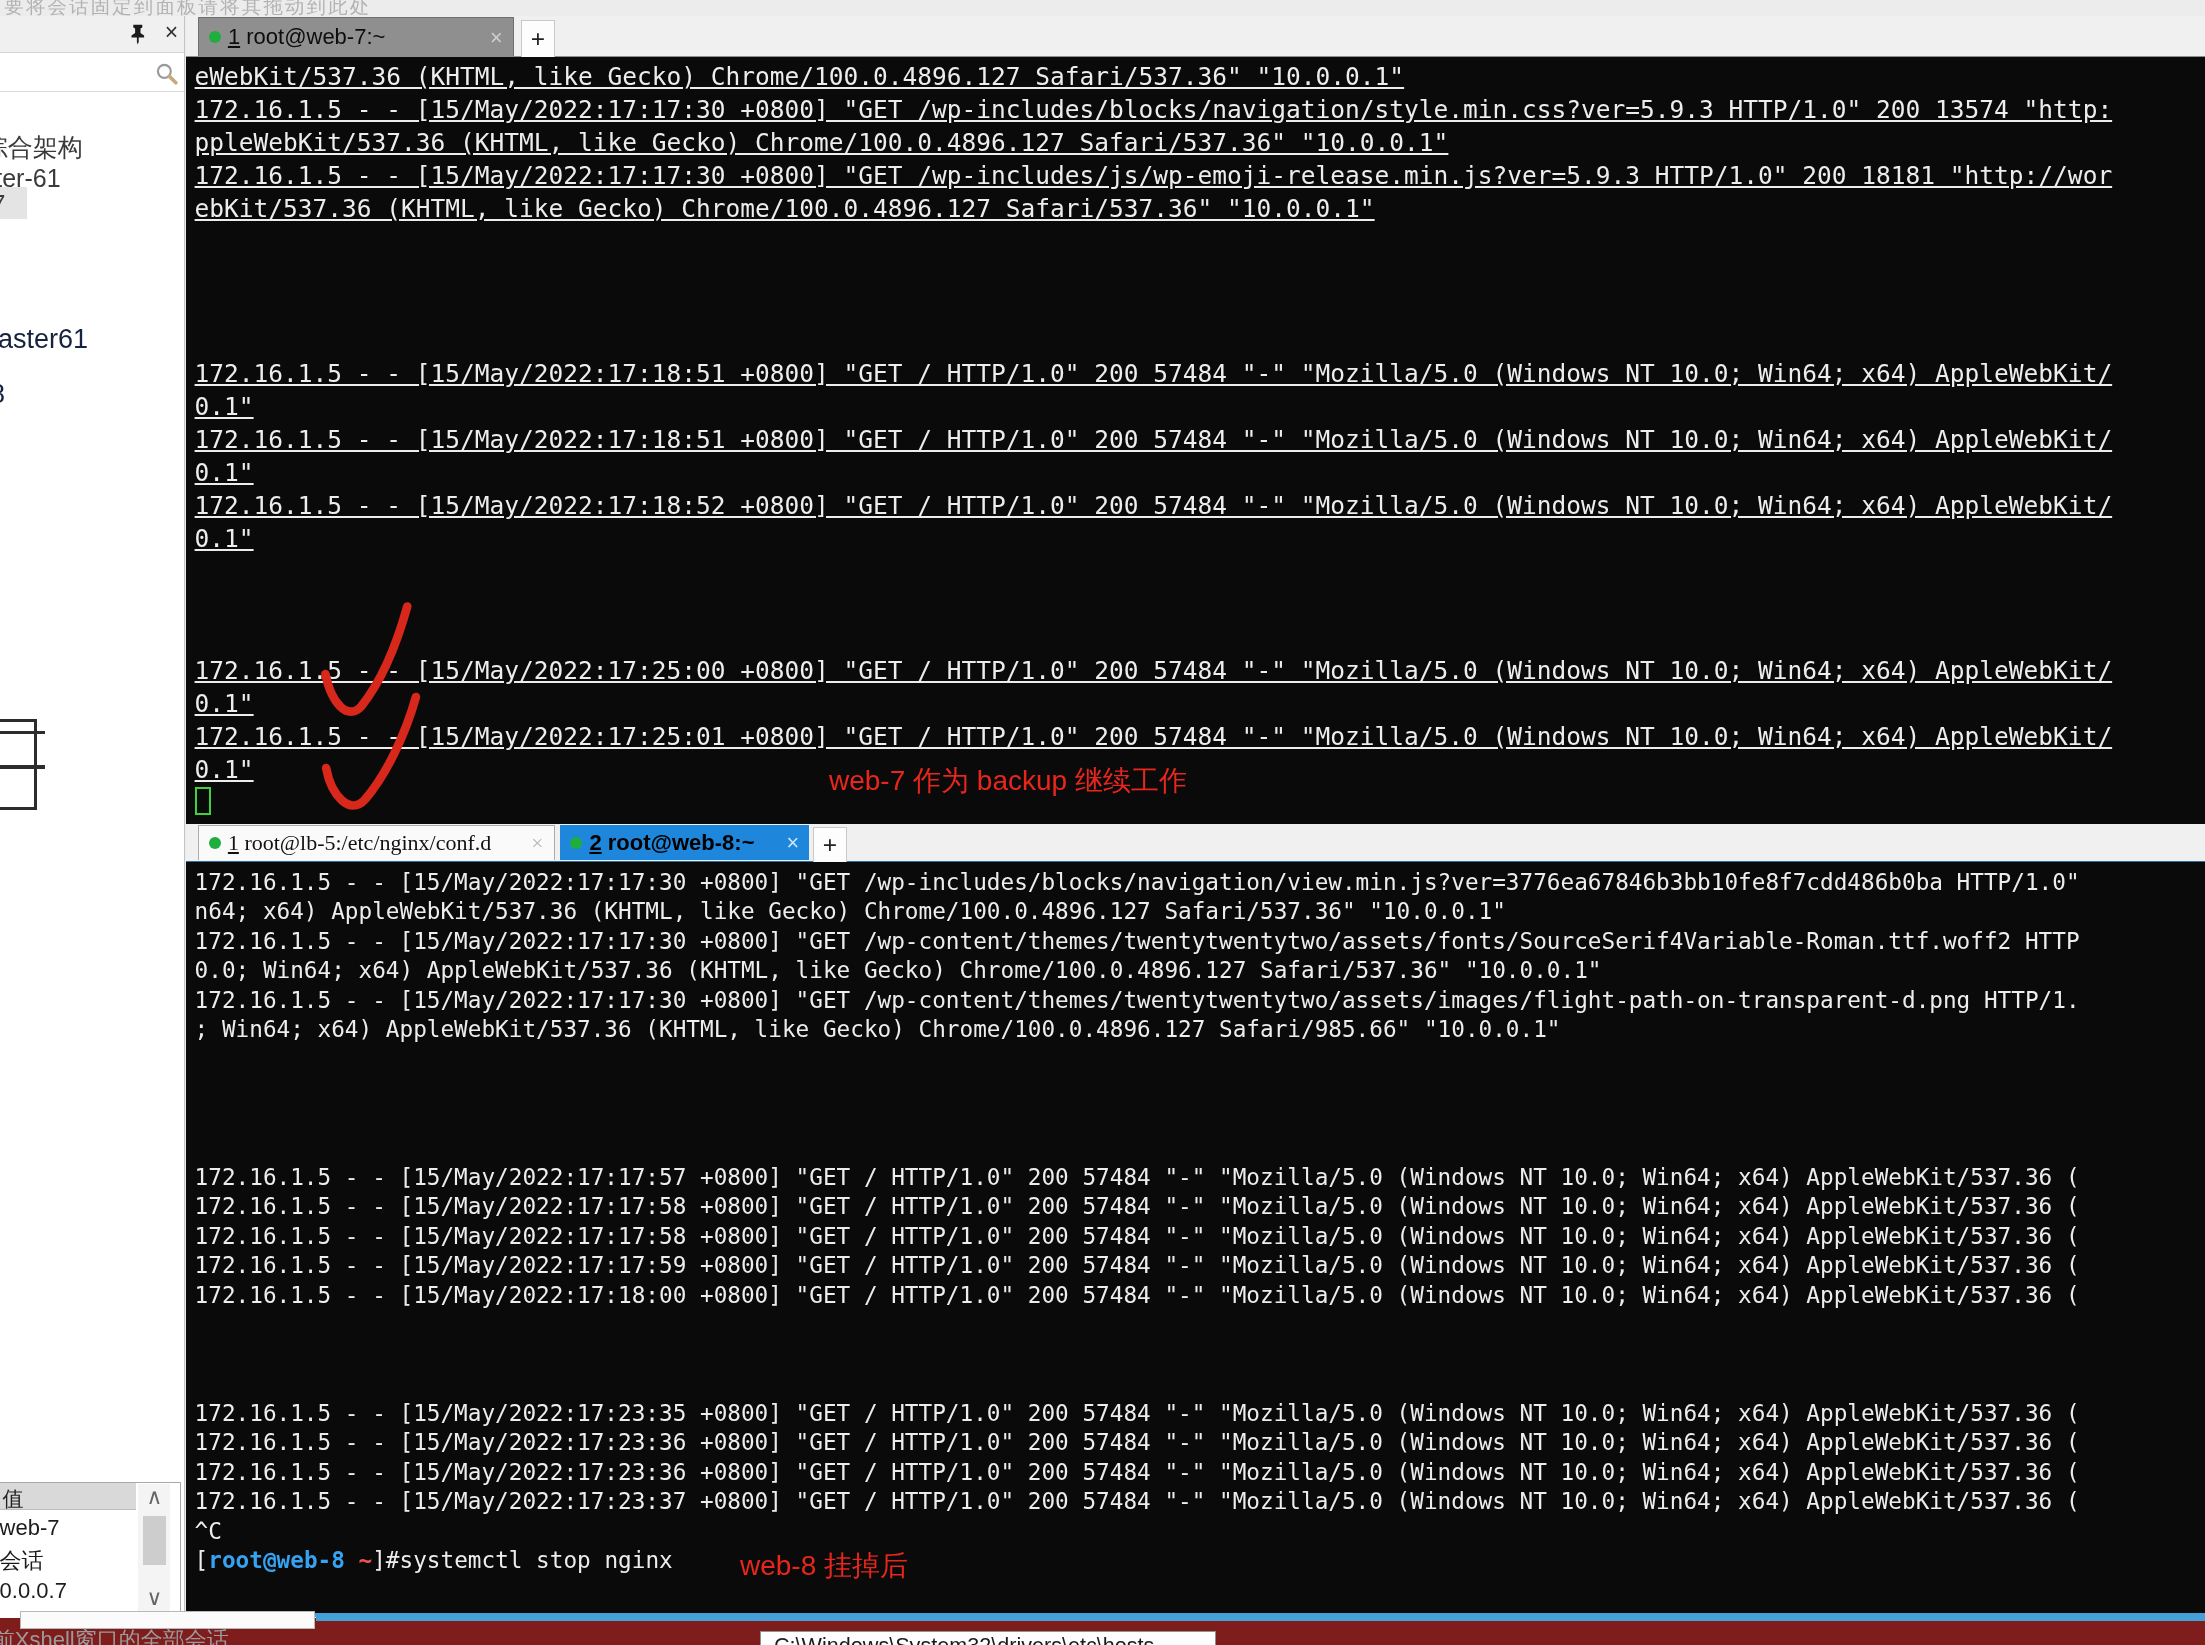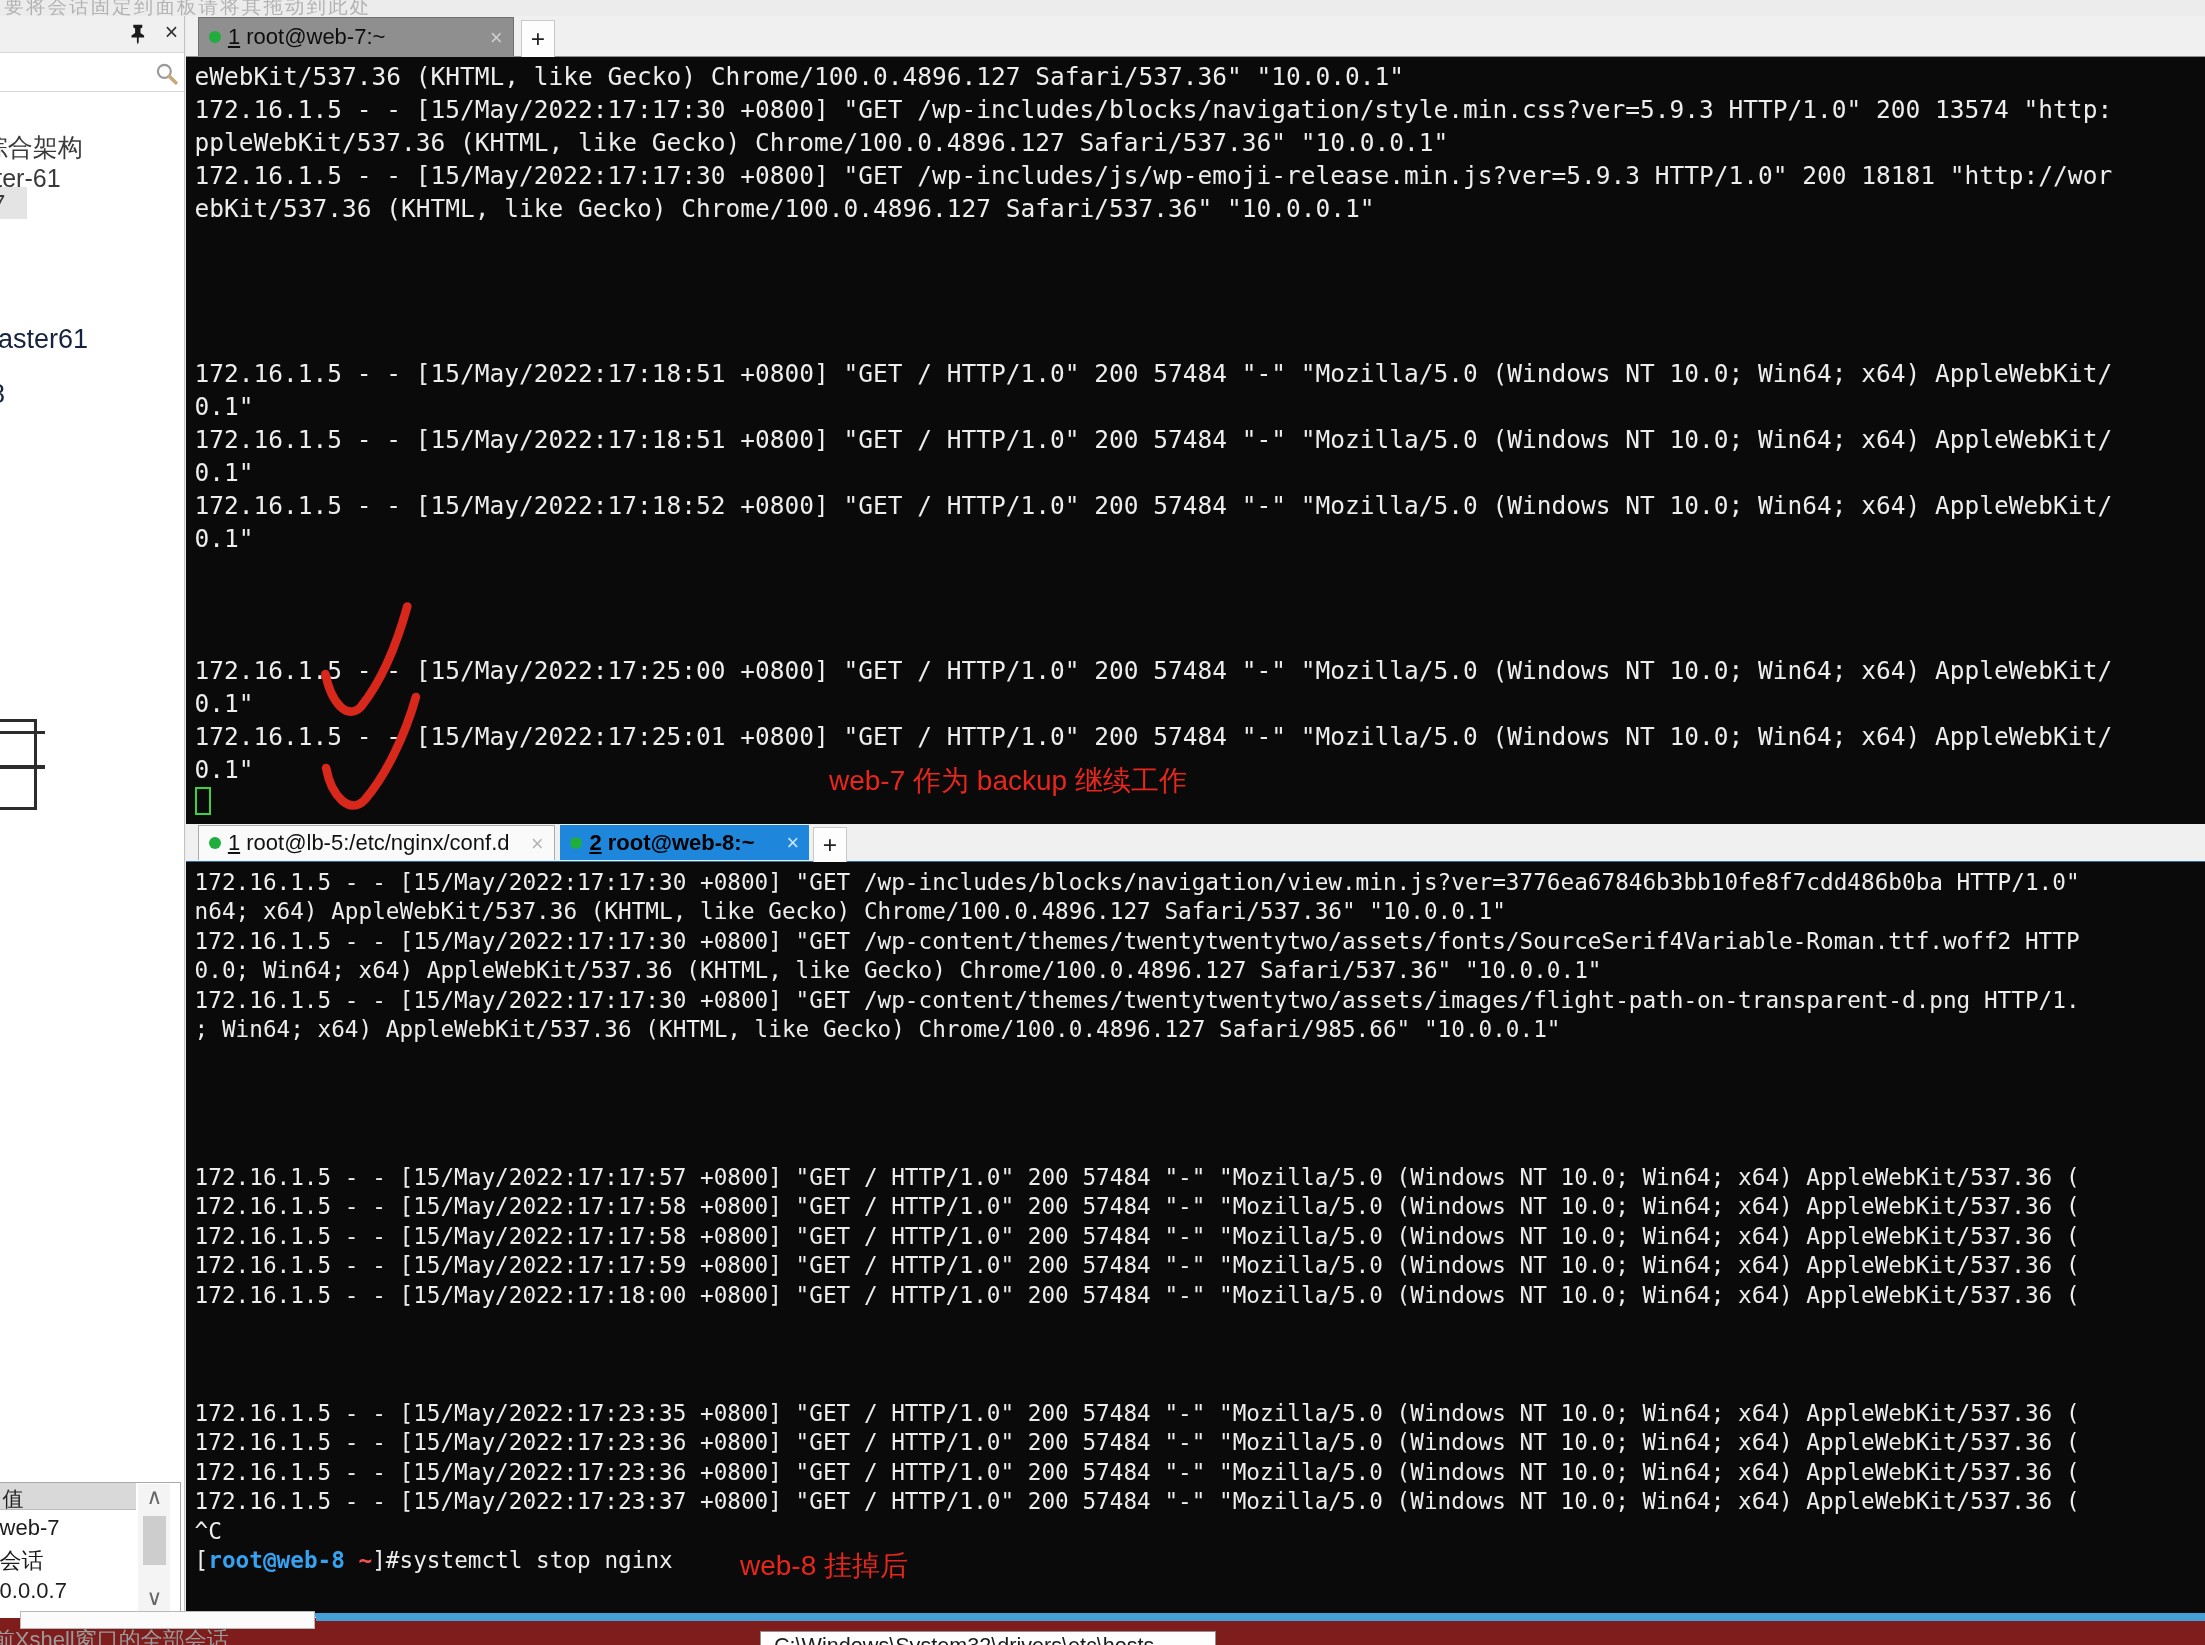--- a/index.html
+++ b/index.html
@@ -28,21 +28,21 @@
   .tab .dot{width:12.2px;height:12.2px;border-radius:50%;background:#1fae3d;flex:0 0 auto;}
   .tab .idx{text-decoration:underline;}
   .tab .close{margin-left:auto;font-size:21.6px;line-height:21.6px;}
   .plus-btn{display:flex;align-items:center;justify-content:center;background:#fdfdfd;border:0.7px solid #c9c9c9;
     font-size:24.5px;color:#222;cursor:pointer;}
   
   .term-window{background:#f0f0f0;}
   .pane{position:absolute;background:#0a0a0a;overflow:hidden;}
   .term-lines{position:absolute;left:8.6px;right:0;top:0;}
   .term-line{white-space:pre;color:#ededed;}
-  #top-pane .term-line{font:24.5px/33px "DejaVu Sans Mono", monospace;height:33px;}
+  #top-pane .term-line{font:24.5px/33px "DejaVu Sans Mono", monospace;height:33px;text-decoration:underline;}
   #bottom-pane .term-line{font:22.7px/29.5px "DejaVu Sans Mono", monospace;height:29.5px;}
   .cursor-outline{display:inline-block;width:12.2px;height:24.5px;border:2.2px solid #3cd23c;vertical-align:-4.3px;}
   .cursor-block{display:inline-block;width:13.7px;height:26px;background:#3fd43f;vertical-align:-5px;}
   .annotation-red{position:absolute;color:#e8261c;font-size:28px;font-family:"Liberation Sans", sans-serif;white-space:nowrap;}
   
   #value-panel{left:-8.6px;top:1482px;width:188px;height:135px;background:#fff;border:1.4px solid #a9a9a9;}
   #value-header{left:0;top:0;width:144px;height:27px;background:#d9d9d9;border-bottom:0.7px solid #bdbdbd;
     color:#222;font-size:21px;padding:2.2px 0 0 10px;box-sizing:border-box;}
   .value-item{left:0;font-size:22px;color:#1c1c1c;white-space:nowrap;padding-left:7.2px;}
   #value-scrollbar{right:10px;top:1.4px;width:32px;height:129px;background:#f4f4f4;}
@@ -122,21 +122,21 @@
     <svg class="abs" style="left:115px;top:532px;width:158px;height:259px;" viewBox="0 0 220 360">
       <path d="M 148 24 C 133 78, 112 128, 84 163 C 65 184, 42 158, 34 118" fill="none" stroke="#d8271b" stroke-width="12" stroke-linecap="round"></path>
       <path d="M 160 150 C 145 203, 119 258, 89 293 C 68 316, 42 287, 35 249" fill="none" stroke="#d8271b" stroke-width="12" stroke-linecap="round"></path>
     </svg>
     <div class="annotation-red" style="left:643px;top:705px;">web-7 作为 backup 继续工作</div>
   </div>
 </div>
 
 <div class="abs term-window" id="bottom-window" style="left:186px;top:824px;width:2020px;height:795px;">
   <div class="abs tabbar" style="left:0;top:0;width:2020px;height:37px;border-bottom:1.4px solid #2f6fa8;">
-    <div class="abs tab" style="left:11.5px;top:1.4px;width:357px;height:35px;background:#fafafa;border:0.7px solid #ababab;border-bottom:none;">
+    <div class="abs tab" style="left:11.5px;top:1.4px;width:357px;height:35px;background:#fafafa;border:0.7px solid #ababab;border-bottom:none;font-family:Liberation Serif, serif;">
       <span class="dot"></span>
       <span style="font-size:22px;color:#111;white-space:nowrap;"><span class="idx">1</span> <span>root@lb-5:/etc/nginx/conf.d</span></span>
       <span class="close" style="color:#b5b5b5;">×</span>
     </div>
     <div class="abs tab" style="left:374px;top:1.4px;width:249px;height:35px;background:#1e87dc;">
       <span class="dot"></span>
       <span style="font-size:22px;color:#000000;font-weight:bold;white-space:nowrap;"><span class="idx">2</span> <span>root@web-8:~</span></span>
       <span class="close" style="color:#cde6fa;">×</span>
     </div>
     <div class="abs plus-btn" style="left:627px;top:2.9px;width:32px;height:34px;">+</div>

